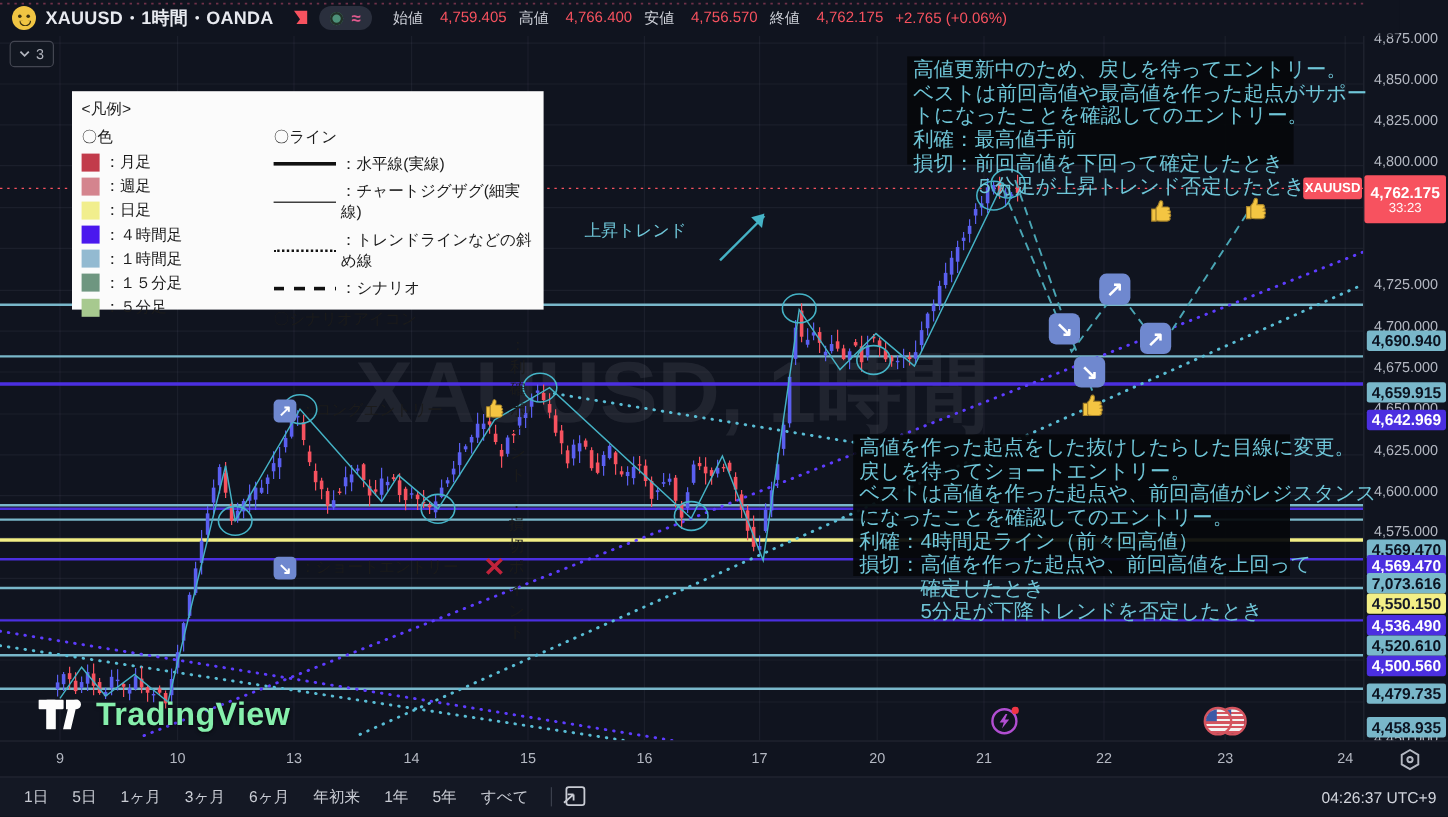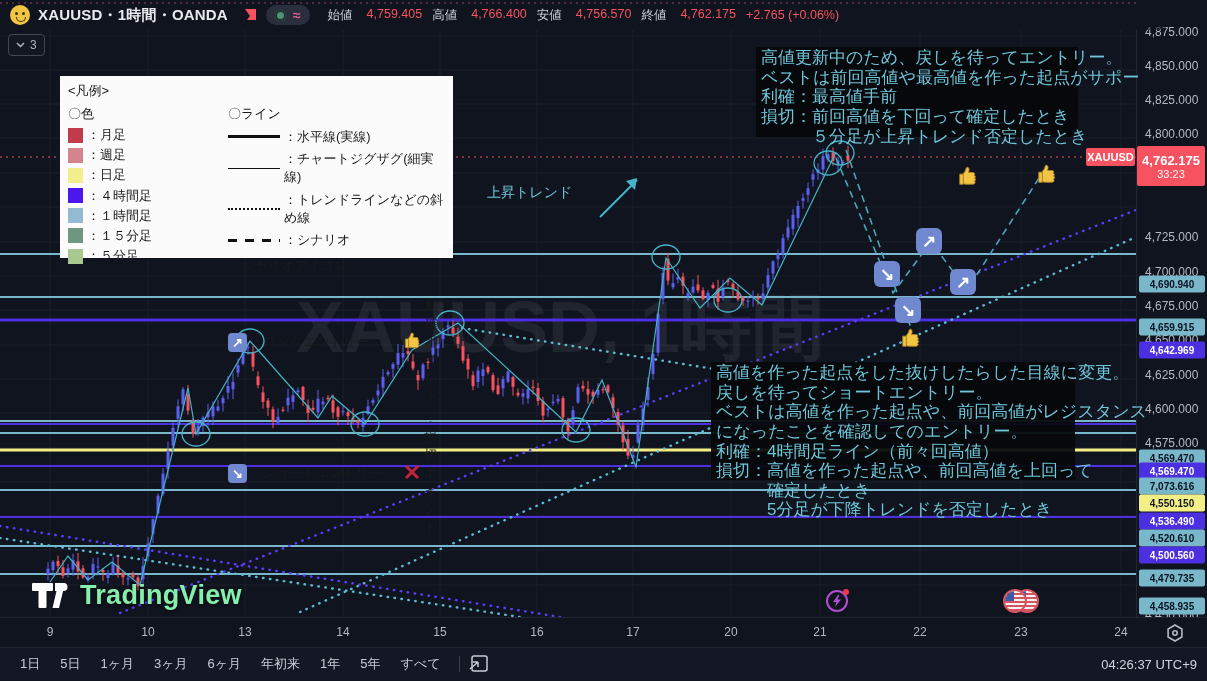--- a/index.html
+++ b/index.html
@@ -47,21 +47,21 @@
   .ann-box{position:absolute;background:rgba(5,7,11,.93);color:#6fc6d8;font-size:17px;line-height:1.155;padding:1px 5px;white-space:pre;z-index:20;}
   #annotation-top{left:756px;top:47px;width:322px;height:90px;box-sizing:border-box;}
   #annotation-mid{left:711px;top:362px;width:364px;height:118px;box-sizing:border-box;}
   #uptrend-label{position:absolute;left:487px;top:184px;color:#6fc6d8;font-size:14px;z-index:12;}
   
   .entry-sq{position:absolute;width:26px;height:26px;border-radius:6px;background:#6f88cf;color:#fff;display:flex;align-items:center;justify-content:center;font-size:17px;font-weight:bold;z-index:14;}
   .thumb{position:absolute;z-index:14;}
   
   #price-scale{position:absolute;left:1136px;top:30px;width:71px;height:587px;background:#10141f;border-left:1px solid #232733;z-index:18;}
   .ptick{position:absolute;left:8px;color:#b4b8c2;font-size:12px;transform:translateY(-50%);white-space:nowrap;}
-  .chip{position:absolute;left:2px;width:66px;height:17px;border-radius:2px;font-size:10px;font-weight:bold;display:flex;align-items:center;justify-content:center;transform:translateY(-50%);}
+  .chip{position:absolute;left:2px;width:66px;height:17px;border-radius:2px;font-size:13px;font-weight:bold;display:flex;align-items:center;justify-content:center;transform:translateY(-50%);}
   .chip.cyan{background:#79b7ca;color:#0b1220;}
   .chip.purple{background:#4b2fe0;color:#fff;}
   .chip.yellow{background:#f3ef86;color:#151926;}
   #symbol-tag{position:absolute;left:1086px;top:148px;width:49px;height:18px;background:#f7525f;color:#fff;font-size:11px;font-weight:bold;border-radius:2px;display:flex;align-items:center;justify-content:center;z-index:19;}
   #last-price-box{position:absolute;left:1137px;top:146px;width:68px;height:40px;background:#f7525f;color:#fff;border-radius:2px;display:flex;flex-direction:column;align-items:center;justify-content:center;z-index:19;}
   #last-price-box .lp{font-size:13px;font-weight:bold;}
   #last-price-box .cd{font-size:11px;opacity:.95;}
   
   #time-scale{position:absolute;left:0;top:617px;width:1207px;height:30px;background:#10141f;border-top:1px solid #232733;z-index:18;}
   .ttick{position:absolute;top:7px;transform:translateX(-50%);color:#b4b8c2;font-size:12px;}
@@ -593,21 +593,21 @@
                   <path d="M3 3 L15 15 M15 3 L3 15" stroke="#c0233b" stroke-width="3"></path>
                 </svg></span>
               <span>：損切ポイント</span>
             </div>
           </div>
       </div>
     </div>
   </div>
 
   <div id="uptrend-label">上昇トレンド</div>
-  <div id="annotation-top" class="ann-box"><div>高値更新中のため、戻しを待ってエントリー。</div><div>ベストは前回高値や最高値を作った起点がサポー</div><div>利確：最高値手前</div><div>損切：前回高値を下回って確定したとき</div><div>　　　５分足が上昇トレンド否定したとき</div></div>
+  <div id="annotation-top" class="ann-box"><div>高値更新中のため、戻しを待ってエントリー。</div><div>ベストは前回高値や最高値を作った起点がサポー</div><div>トになったことを確認してのエントリー。</div><div>利確：最高値手前</div><div>損切：前回高値を下回って確定したとき</div><div>　　　５分足が上昇トレンド否定したとき</div></div>
   <div id="annotation-mid" class="ann-box"><div>高値を作った起点をした抜けしたらした目線に変更。</div><div>戻しを待ってショートエントリー。</div><div>ベストは高値を作った起点や、前回高値がレジスタンス</div><div>になったことを確認してのエントリー。</div><div>利確：4時間足ライン（前々回高値）</div><div>損切：高値を作った起点や、前回高値を上回って</div><div>　　　確定したとき</div><div>　　　5分足が下降トレンドを否定したとき</div></div>
 
   <div id="icons-layer">
       <div class="entry-sq" style="left: 916px; top: 228px;">↗</div>
       <div class="entry-sq" style="left: 874px; top: 261px;">↘</div>
       <div class="entry-sq" style="left: 950px; top: 269px;">↗</div>
       <div class="entry-sq" style="left: 895px; top: 297px;">↘</div>
       <div class="thumb" style="left: 957px; top: 165px;"><svg width="22" height="22" viewBox="0 0 24 24">
           <g>
             <path d="M3 10h4v11H3z" fill="#f4c542" stroke="#a8842a" stroke-width="1"></path>

